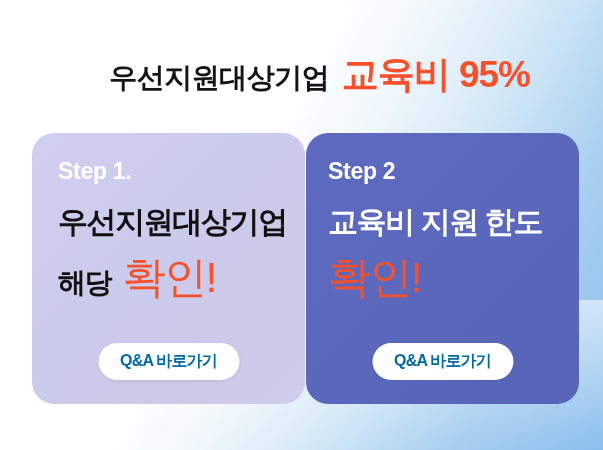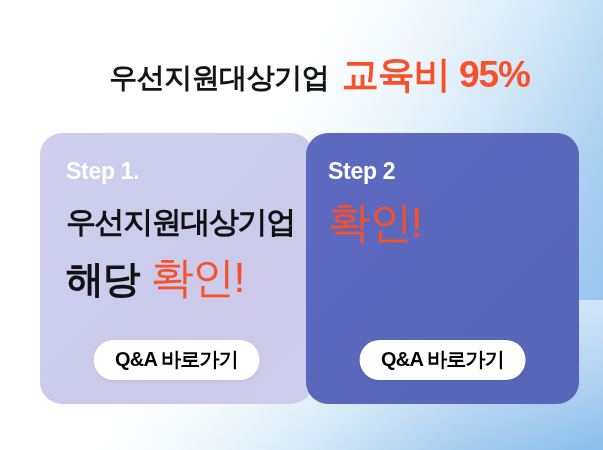--- a/index.html
+++ b/index.html
@@ -81,21 +81,21 @@
     position:absolute;
     top:133px;
     width:273px;
     height:271px;
     border-radius:22px;
     z-index:5;
     padding:26px 0 0 0;
   }
 
   #card-1 {
-    left:40px;
+    left:32px;
     background:linear-gradient(135deg,#CFCEEE 0%,#CBCBEB 48%,#CDC9E8 72%,#CFCDEC 100%);
   }
 
   #card-2 {
     left:306px;
     background:linear-gradient(135deg,#5D6AC0 0%,#5A67BB 55%,#5764B8 100%);
   }
 
   .step-label {
     font-size:23px;
@@ -132,21 +132,21 @@
   .card-line-2 {
     padding-left:26px;
     margin-top:15px;
     white-space:nowrap;
     line-height:1.1;
   }
 
   #card-2 .card-line-2 { padding-left:22px; }
 
   .line2-prefix {
-    font-size:38px;
+    font-size:28px;
     font-weight:bold;
     color:#111111;
     letter-spacing:-1.4px;
     vertical-align:baseline;
   }
 
   .line2-accent {
     font-size:43px;
     font-weight:normal;
     color:#F9502C;
@@ -165,23 +165,23 @@
     transform:translateX(-50%);
     background:#ffffff;
     border-radius:999px;
     padding:9px 22px 10px 22px;
     white-space:nowrap;
     cursor:pointer;
     box-shadow:0 1px 3px rgba(40,50,110,0.10);
   }
 
   .cta-label {
-    font-size:20px;
-    font-weight:bold;
-    color:#000000;
+    font-size:16px;
+    font-weight:bold;
+    color:#0369a1;
     letter-spacing:-0.8px;
     line-height:1;
   }
 </style>
 </head>
 <body>
 
 <div id="banner">
 
   <div id="bg-gradient"></div>
@@ -203,20 +203,21 @@
     </div>
 
     <div class="cta">
       <span class="cta-label">Q&amp;A 바로가기</span>
     </div>
   </div>
 
   <div class="card" id="card-2">
     <div class="step-label">Step 2</div>
 
+    <div class="card-line card-line-1">교육비 지원 한도</div>
 
     <div class="card-line-2">
       <span class="line2-accent">확인!</span>
     </div>
 
     <div class="cta">
       <span class="cta-label">Q&amp;A 바로가기</span>
     </div>
   </div>
 

